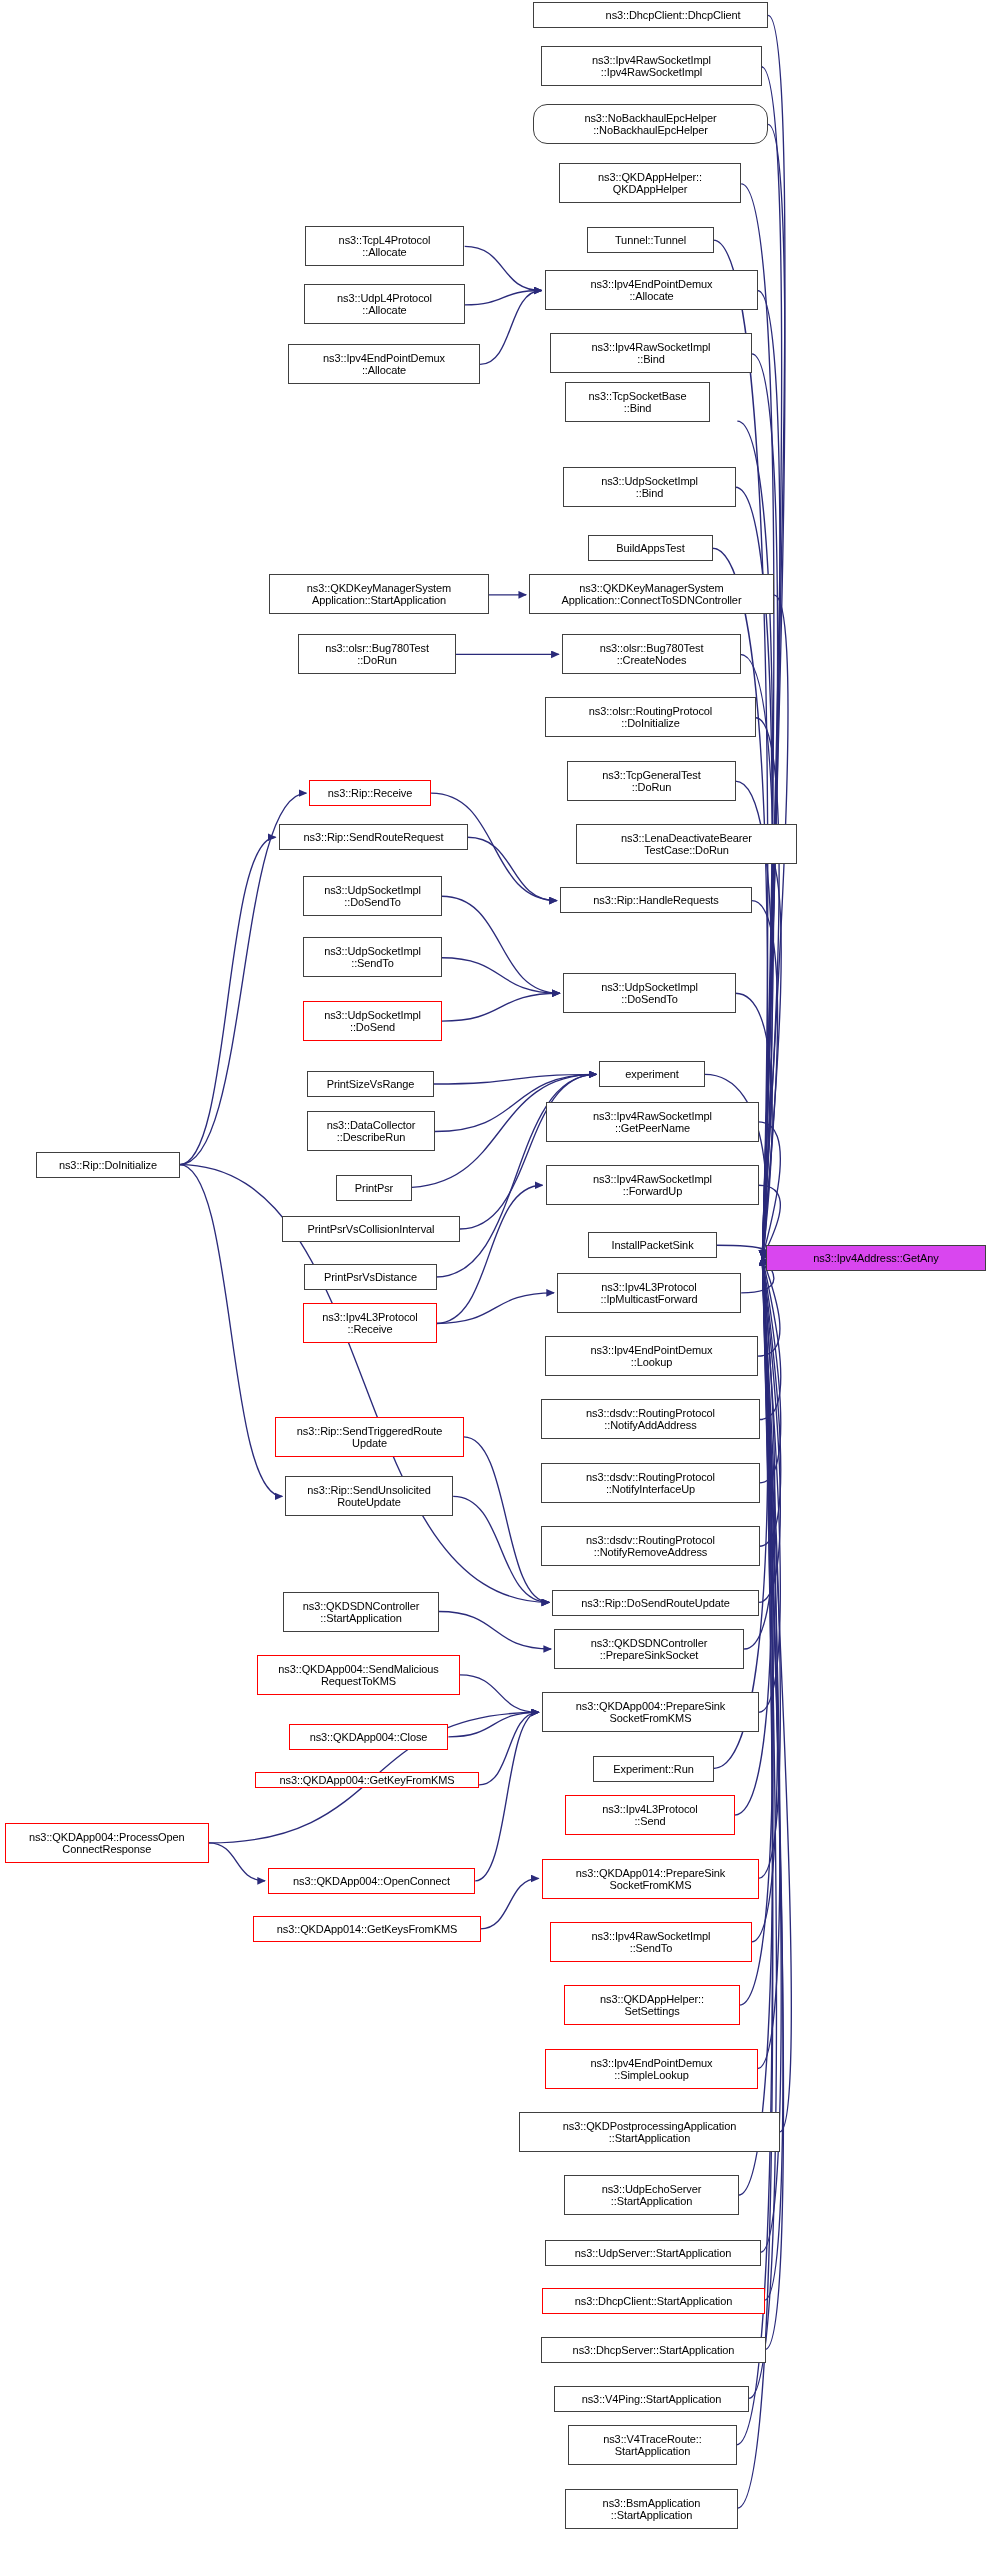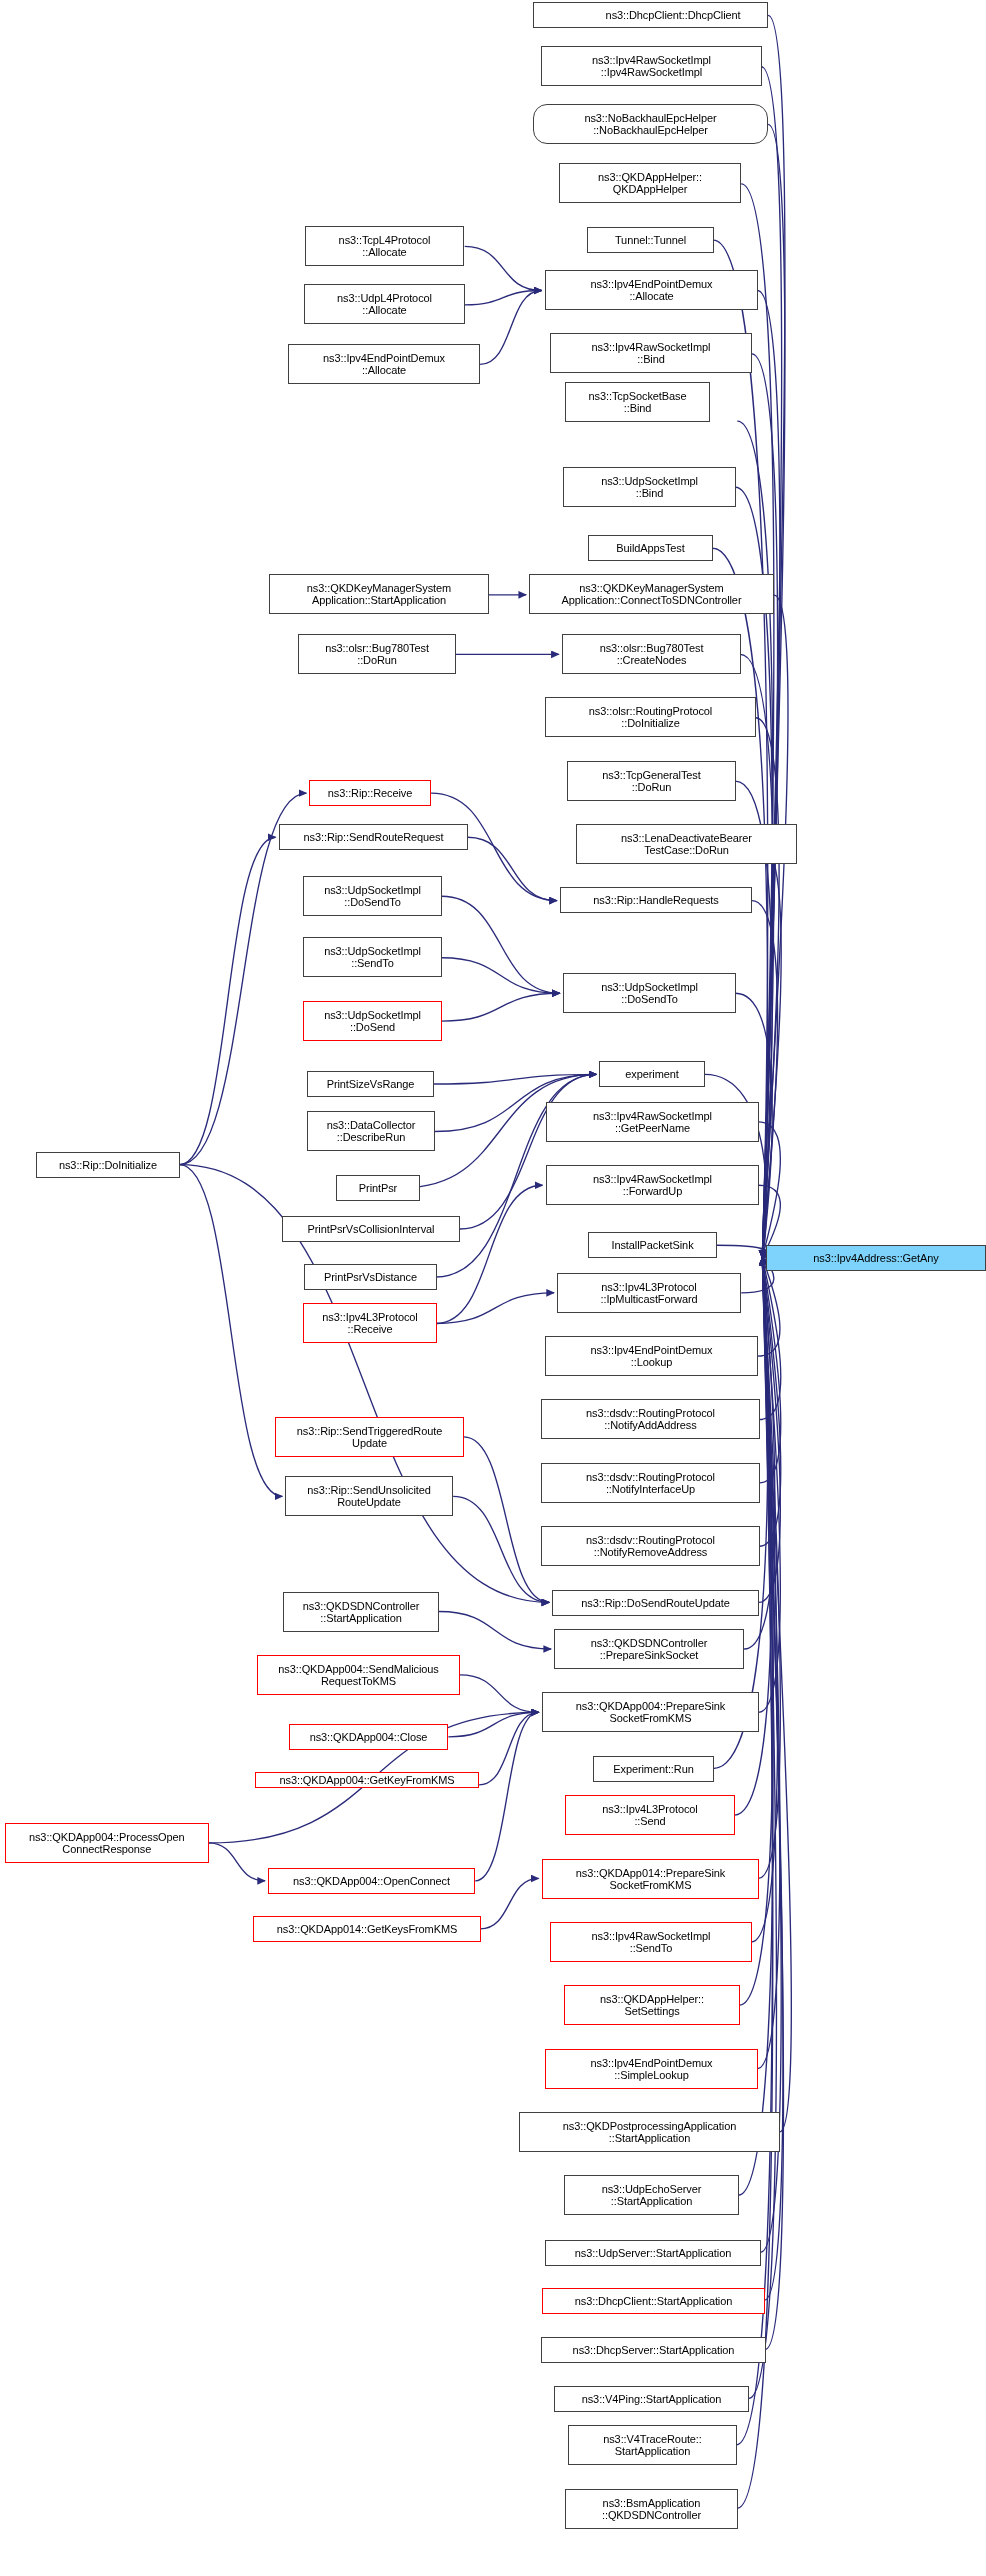--- a/index.html
+++ b/index.html
@@ -27,21 +27,21 @@
     font-size:11px;
     line-height:12.5px;
     color:#000000;
     letter-spacing:-0.1px;
     white-space:pre-line;
     padding:0 2.9px;
     z-index:3;
   }
   .node.red{ border-color:#ff0000; }
   .node.target{
-    background:#7dd3fc;
+    background:#d946ef;
     border:1px solid #404040;
     font-size:11px;
     z-index:4;
   }
 </style>
 </head>
 <body>
 
 <div id="canvas">
   <svg id="edges" xmlns="http://www.w3.org/2000/svg" viewBox="0 0 1027 2682" width="986" height="2576">
@@ -193,21 +193,21 @@
 ::StartApplication</div>
     <div class="node" style="left: 564px; top: 2175px; width: 175px; height: 40px;">ns3::UdpEchoServer
 ::StartApplication</div>
     <div class="node" style="left: 545px; top: 2240px; width: 216px; height: 26px;">ns3::UdpServer::StartApplication</div>
     <div class="node red" style="left: 542px; top: 2288px; width: 223px; height: 26px;">ns3::DhcpClient::StartApplication</div>
     <div class="node" style="left: 541px; top: 2337px; width: 225px; height: 26px;">ns3::DhcpServer::StartApplication</div>
     <div class="node" style="left: 554px; top: 2386px; width: 195px; height: 26px;">ns3::V4Ping::StartApplication</div>
     <div class="node" style="left: 568px; top: 2425px; width: 169px; height: 40px;">ns3::V4TraceRoute::
 StartApplication</div>
     <div class="node" style="left: 565px; top: 2489px; width: 173px; height: 40px;">ns3::BsmApplication
-::QKDSDNController</div>
+::StartApplication</div>
     <div class="node" style="left: 305px; top: 226px; width: 159px; height: 40px;">ns3::TcpL4Protocol
 ::Allocate</div>
     <div class="node" style="left: 304px; top: 284px; width: 161px; height: 40px;">ns3::UdpL4Protocol
 ::Allocate</div>
     <div class="node" style="left: 288px; top: 344px; width: 192px; height: 40px;">ns3::Ipv4EndPointDemux
 ::Allocate</div>
     <div class="node" style="left: 269px; top: 574px; width: 220px; height: 40px;">ns3::QKDKeyManagerSystem
 Application::StartApplication</div>
     <div class="node" style="left: 298px; top: 634px; width: 158px; height: 40px;">ns3::olsr::Bug780Test
 ::DoRun</div>
@@ -215,21 +215,21 @@
     <div class="node" style="left: 279px; top: 824px; width: 189px; height: 26px;">ns3::Rip::SendRouteRequest</div>
     <div class="node" style="left: 303px; top: 876px; width: 139px; height: 40px;">ns3::UdpSocketImpl
 ::DoSendTo</div>
     <div class="node" style="left: 303px; top: 937px; width: 139px; height: 40px;">ns3::UdpSocketImpl
 ::SendTo</div>
     <div class="node red" style="left: 303px; top: 1001px; width: 139px; height: 40px;">ns3::UdpSocketImpl
 ::DoSend</div>
     <div class="node" style="left: 307px; top: 1071px; width: 127px; height: 26px;">PrintSizeVsRange</div>
     <div class="node" style="left: 307px; top: 1111px; width: 128px; height: 40px;">ns3::DataCollector
 ::DescribeRun</div>
-    <div class="node" style="left: 336px; top: 1175px; width: 84px; height: 26px;">PrintPsr</div>
+    <div class="node" style="left: 336px; top: 1175px; width: 76px; height: 26px;">PrintPsr</div>
     <div class="node" style="left: 282px; top: 1216px; width: 178px; height: 26px;">PrintPsrVsCollisionInterval</div>
     <div class="node" style="left: 304px; top: 1264px; width: 133px; height: 26px;">PrintPsrVsDistance</div>
     <div class="node red" style="left: 303px; top: 1303px; width: 134px; height: 40px;">ns3::Ipv4L3Protocol
 ::Receive</div>
     <div class="node red" style="left: 275px; top: 1417px; width: 189px; height: 40px;">ns3::Rip::SendTriggeredRoute
 Update</div>
     <div class="node" style="left: 285px; top: 1476px; width: 168px; height: 40px;">ns3::Rip::SendUnsolicited
 RouteUpdate</div>
     <div class="node" style="left: 283px; top: 1592px; width: 156px; height: 40px;">ns3::QKDSDNController
 ::StartApplication</div>

